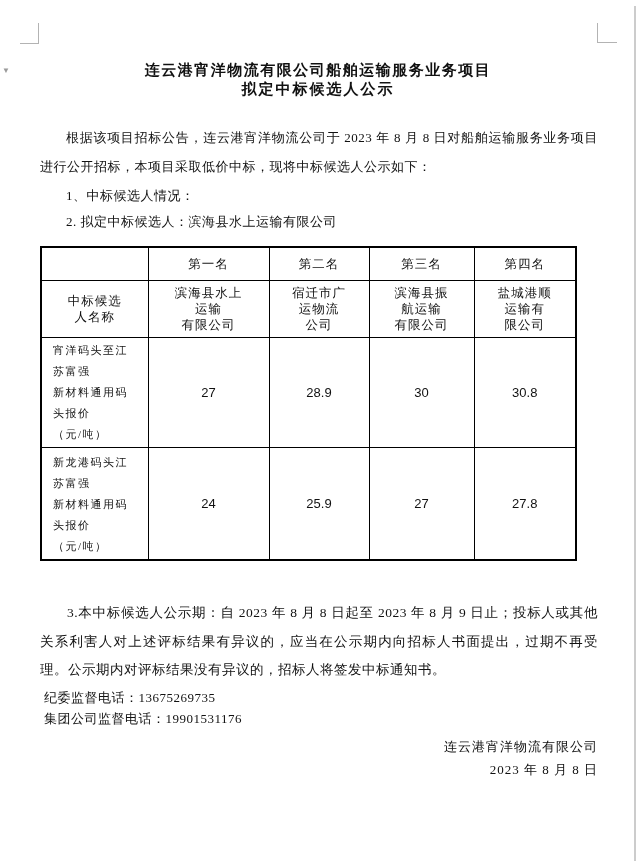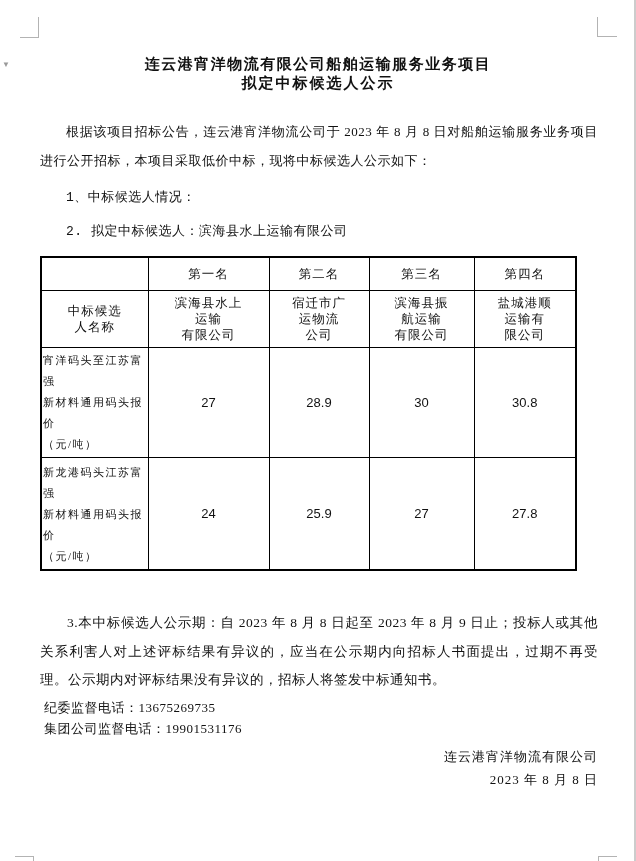--- a/index.html
+++ b/index.html
@@ -20,33 +20,33 @@
              border-left: 1px solid #b3b3b3; border-bottom: 1px solid #b3b3b3; }
   .mark-bl { left: 15px; top: 856px; width: 18px; height: 5px;
              border-top: 1px solid #b3b3b3; border-right: 1px solid #b3b3b3; }
   .mark-br { left: 598px; top: 856px; width: 18px; height: 5px;
              border-top: 1px solid #b3b3b3; border-left: 1px solid #b3b3b3; }
   .edge-right { position: absolute; right: 0; top: 0; width: 2px; height: 861px; background: #cccccc; }
   .ruler-marker { position: absolute; left: 2px; top: 61px; font-size: 8px; color: #9a9a9a; line-height: 8px; }
 
   .title {
     padding-top: 55px; text-align: center;
-    font-size: 15px; font-weight: bold; letter-spacing: 1.5px;
+    font-size: 15px; font-weight: bold; letter-spacing: 1.5px; margin-top: 6px;
   }
   .subtitle {
     text-align: center;
     font-size: 15px; font-weight: bold; letter-spacing: 2px;
   }
   .content { width: 558px; margin: 0 0 0 40px; }
   .para1 {
     margin: 24px 0 0 0;
     font-size: 13px; line-height: 29px;
     text-indent: 2em; text-align: justify; letter-spacing: 0.5px;
   }
-  .list-item { margin: 12px; font-size: 13px; line-height: 22px; letter-spacing: 0.5px; font-family: Liberation Mono, monospace; }
+  .list-item { margin: 4px; font-size: 13px; line-height: 22px; letter-spacing: 0.5px; }
   .li1 { margin-left: 2em; }
   .li2 { margin-left: 2em; margin-top: 2px; }
 
   table.bid-table {
     margin: 13px 0 0 0;
     border-collapse: collapse; table-layout: fixed;
     width: 535px;
     border: 2px solid #000;
   }
   .bid-table td {
@@ -57,21 +57,21 @@
     overflow: hidden;
   }
   tr.rank-row td { height: 30px; }
   tr.name-row td { height: 54px; white-space: pre-line; line-height: 16px; }
   td.name-label { letter-spacing: 1px; }
   tr.price-row td { white-space: pre-line; }
   tr.row3 td { height: 62px; }
   tr.row4 td { height: 84px; }
   td.price-label {
     text-align: left; font-size: 11px; letter-spacing: 1.5px;
-    line-height: 21px; padding: 2px 1px;
+    line-height: 21px; padding: 2px 11px;
   }
   tr.row4 td.price-label { vertical-align: top; padding-top: 4px; }
   td.num { font-family: "Liberation Sans", "DejaVu Sans", sans-serif; font-size: 13px; letter-spacing: 0; }
 
   .para3 {
     margin: 38px 0 0 0;
     font-size: 13.5px; line-height: 28.5px;
     text-indent: 2em; text-align: justify; letter-spacing: 0.5px;
   }
   .phone { margin: 4px 0 0 4px; font-size: 13px; line-height: 17px; letter-spacing: 0.5px; }

